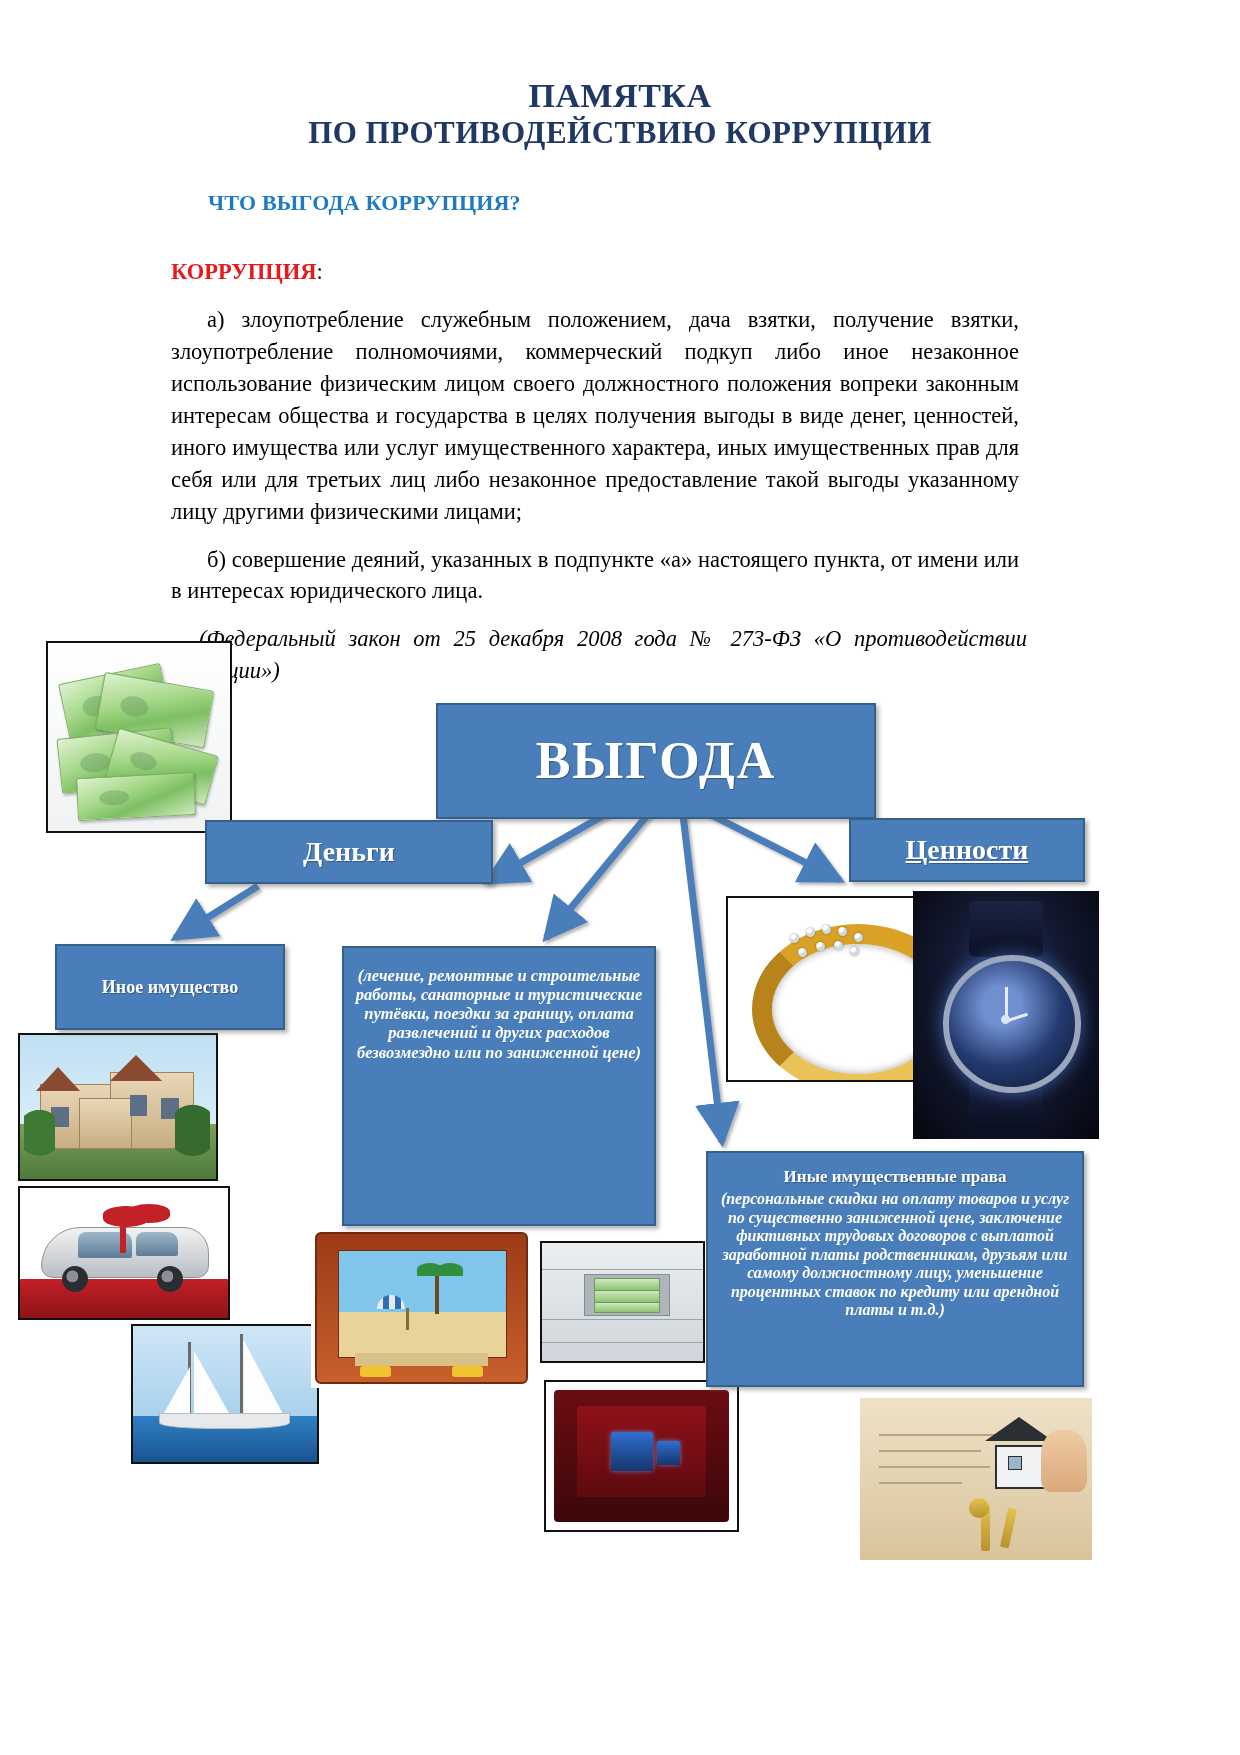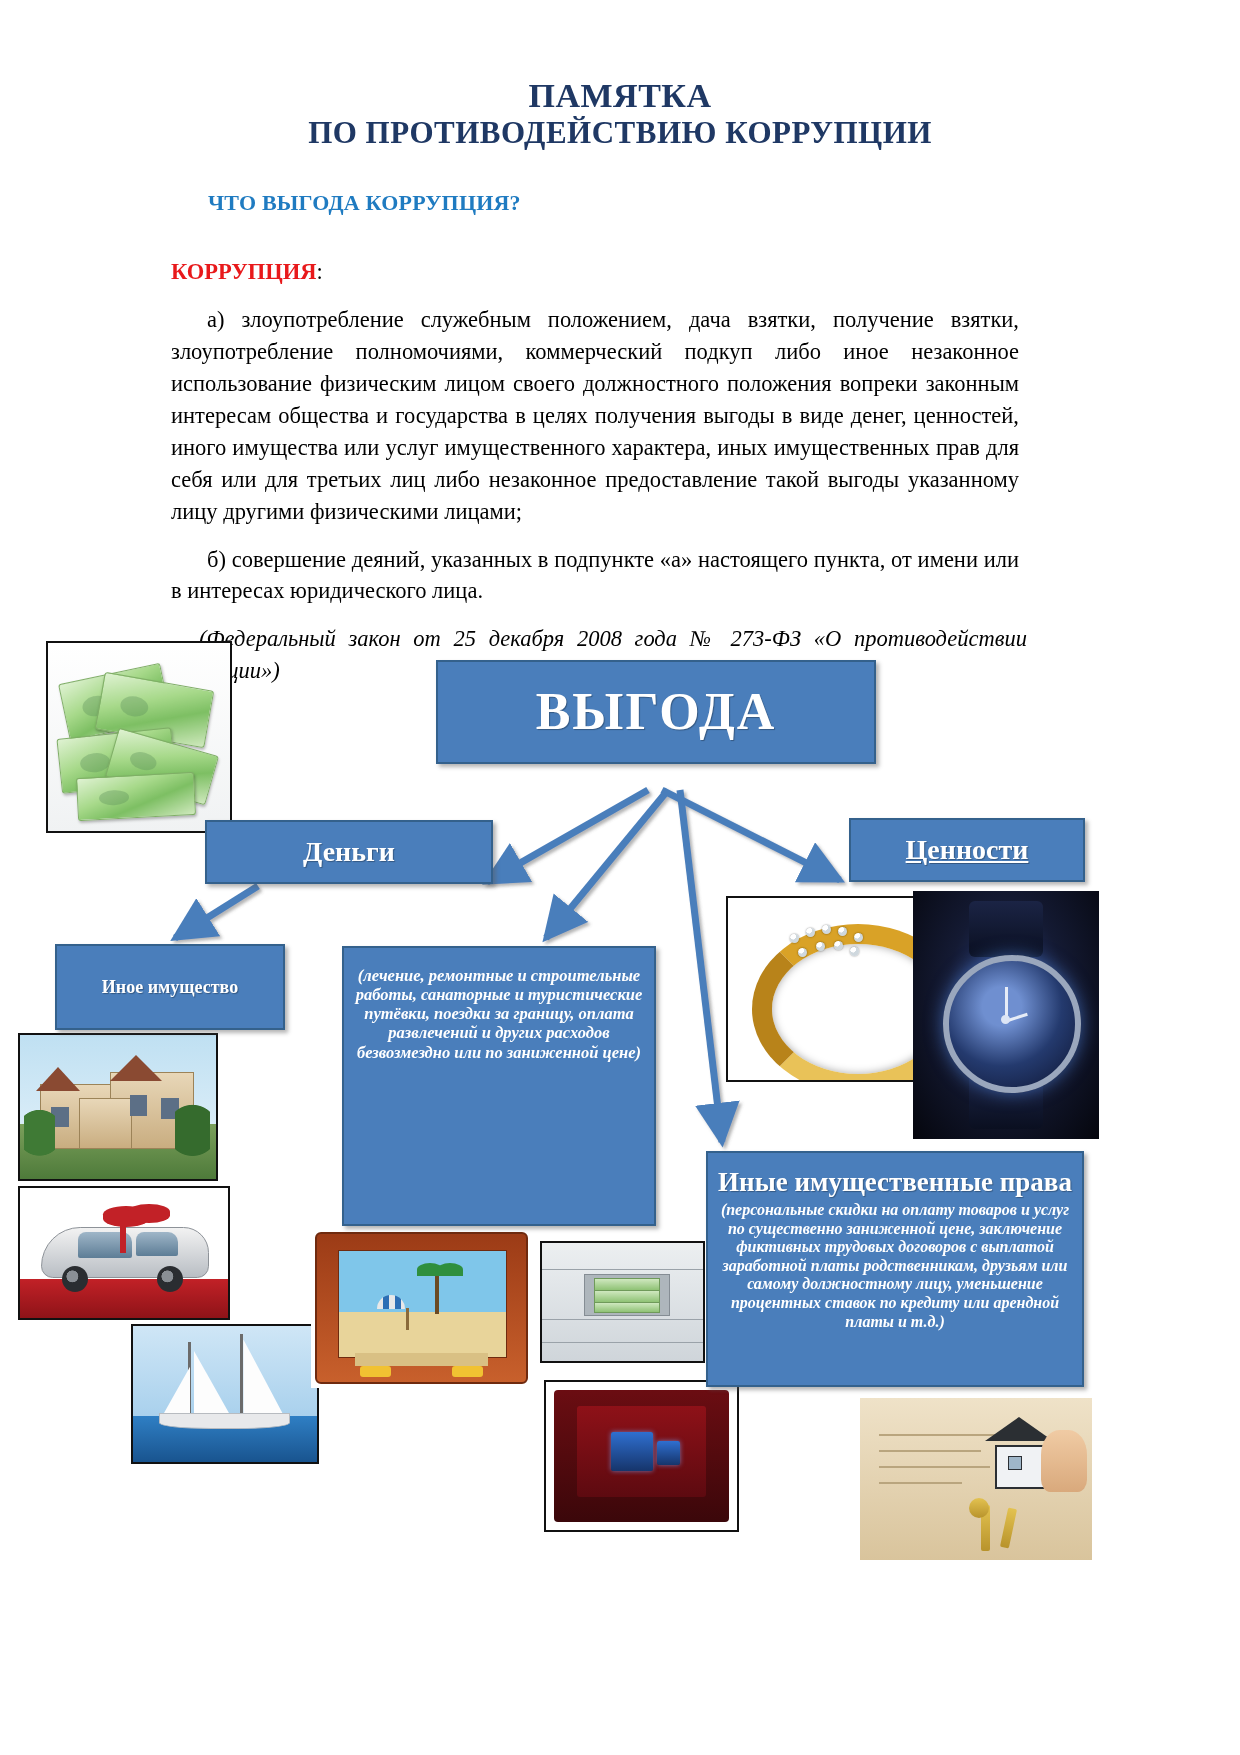--- a/index.html
+++ b/index.html
@@ -83,40 +83,40 @@
     line-height: 1.12;
     text-shadow: 1px 1px 1px rgba(0,0,0,.30);
   }
   .dbox .sub {
     font-style: italic;
     font-weight: bold;
     line-height: 1.16;
     padding: 0 10px;
   }
 
-  #box-vygoda { left: 436px; top: 660px; width: 440px; height: 104px; }
+  #box-vygoda { left: 436px; top: 703px; width: 440px; height: 116px; }
   #box-vygoda .title { font-size: 52px; letter-spacing: 2px; }
 
   #box-dengi  { left: 205px; top: 820px; width: 288px; height: 64px; }
   #box-dengi .title { font-size: 28px; }
 
   #box-cennosti { left: 849px; top: 818px; width: 236px; height: 64px; }
   #box-cennosti .title { font-size: 28px; text-decoration: underline; }
 
   #box-inoe { left: 55px; top: 944px; width: 230px; height: 86px; }
   #box-inoe .title { font-size: 18px; }
 
   #box-uslugi { left: 342px; top: 946px; width: 314px; height: 280px;
                 justify-content: flex-start; padding-top: 12px; }
   #box-uslugi .title { font-size: 29px; }
   #box-uslugi .sub { font-size: 16.5px; margin-top: 6px; }
 
   #box-prava { left: 706px; top: 1151px; width: 378px; height: 236px;
                justify-content: flex-start; padding-top: 14px; }
-  #box-prava .title { font-size: 27px; }
+  #box-prava .title { font-size: 17px; }
   #box-prava .sub { font-size: 16px; margin-top: 4px; }
 
   
   #arrows {
     position: absolute;
     left: 0; top: 0;
     width: 1240px; height: 1755px;
     pointer-events: none;
   }
 

